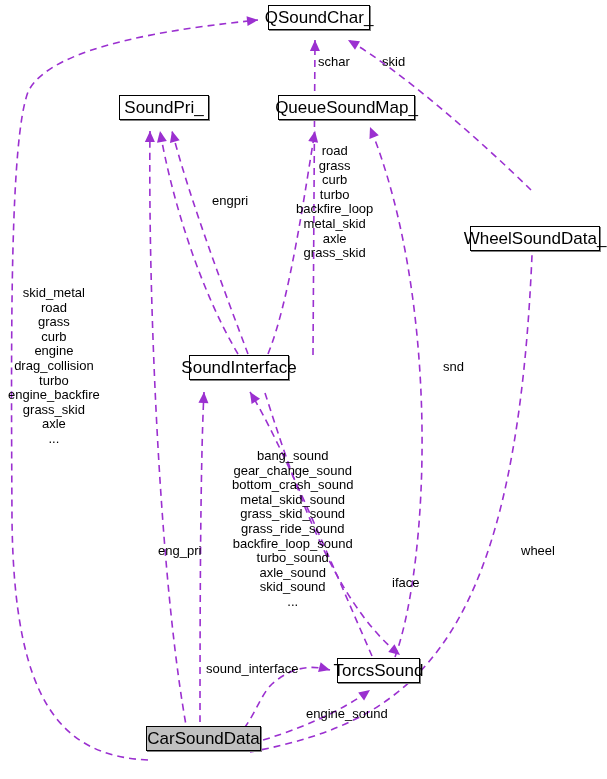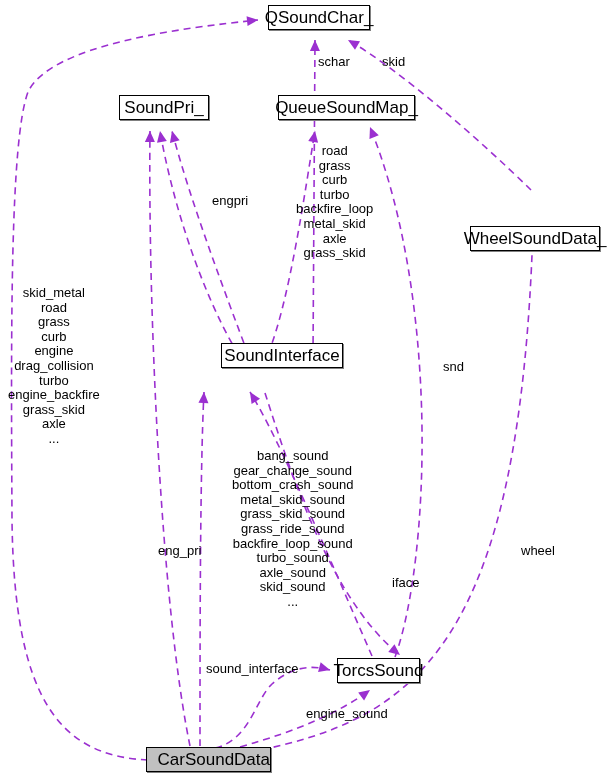--- a/index.html
+++ b/index.html
@@ -57,27 +57,27 @@
       </div>
       <div class="node" style="left: 119px; top: 95px; width: 90px; height: 25px;">
         <span>SoundPri_</span>
       </div>
       <div class="node" style="left: 250px; top: 95px; width: 137px; height: 25px; margin-left: 28px;">
         <span>QueueSoundMap_</span>
       </div>
       <div class="node" style="left: 470px; top: 191px; width: 130px; height: 25px; margin-top: 35px;">
         <span>WheelSoundData_</span>
       </div>
-      <div class="node" style="left: 189px; top: 343px; width: 122px; height: 25px; margin-left: 32px;">
+      <div class="node" style="left: 189px; top: 355px; width: 100px; height: 25px;">
         <span>SoundInterface</span>
       </div>
       <div class="node" style="left: 337px; top: 658px; width: 83px; height: 25px;">
         <span>TorcsSound</span>
       </div>
-      <div class="node filled" style="left: 146px; top: 747px; width: 125px; height: 25px; justify-content: flex-end;">
+      <div class="node filled" style="left: 146px; top: 726px; width: 115px; height: 25px;">
         <span>CarSoundData</span>
       </div>
     </div>
   <div id="labels">
       <div class="edge-label" style="left: 318px; top: 55px; text-align: left;">schar</div>
       <div class="edge-label" style="left: 382px; top: 55px; text-align: right;">skid</div>
       <div class="edge-label" style="left: 212px; top: 194px; text-align: left;">engpri</div>
       <div class="edge-label multi" style="left: 296px; top: 144px; text-align: center;">road<br>grass<br>curb<br>turbo<br>backfire_loop<br>metal_skid<br>axle<br>grass_skid</div>
       <div class="edge-label multi" style="left: 8px; top: 286px; text-align: center;">skid_metal<br>road<br>grass<br>curb<br>engine<br>drag_collision<br>turbo<br>engine_backfire<br>grass_skid<br>axle<br>...</div>
       <div class="edge-label" style="left: 443px; top: 360px; text-align: center;">snd</div>

